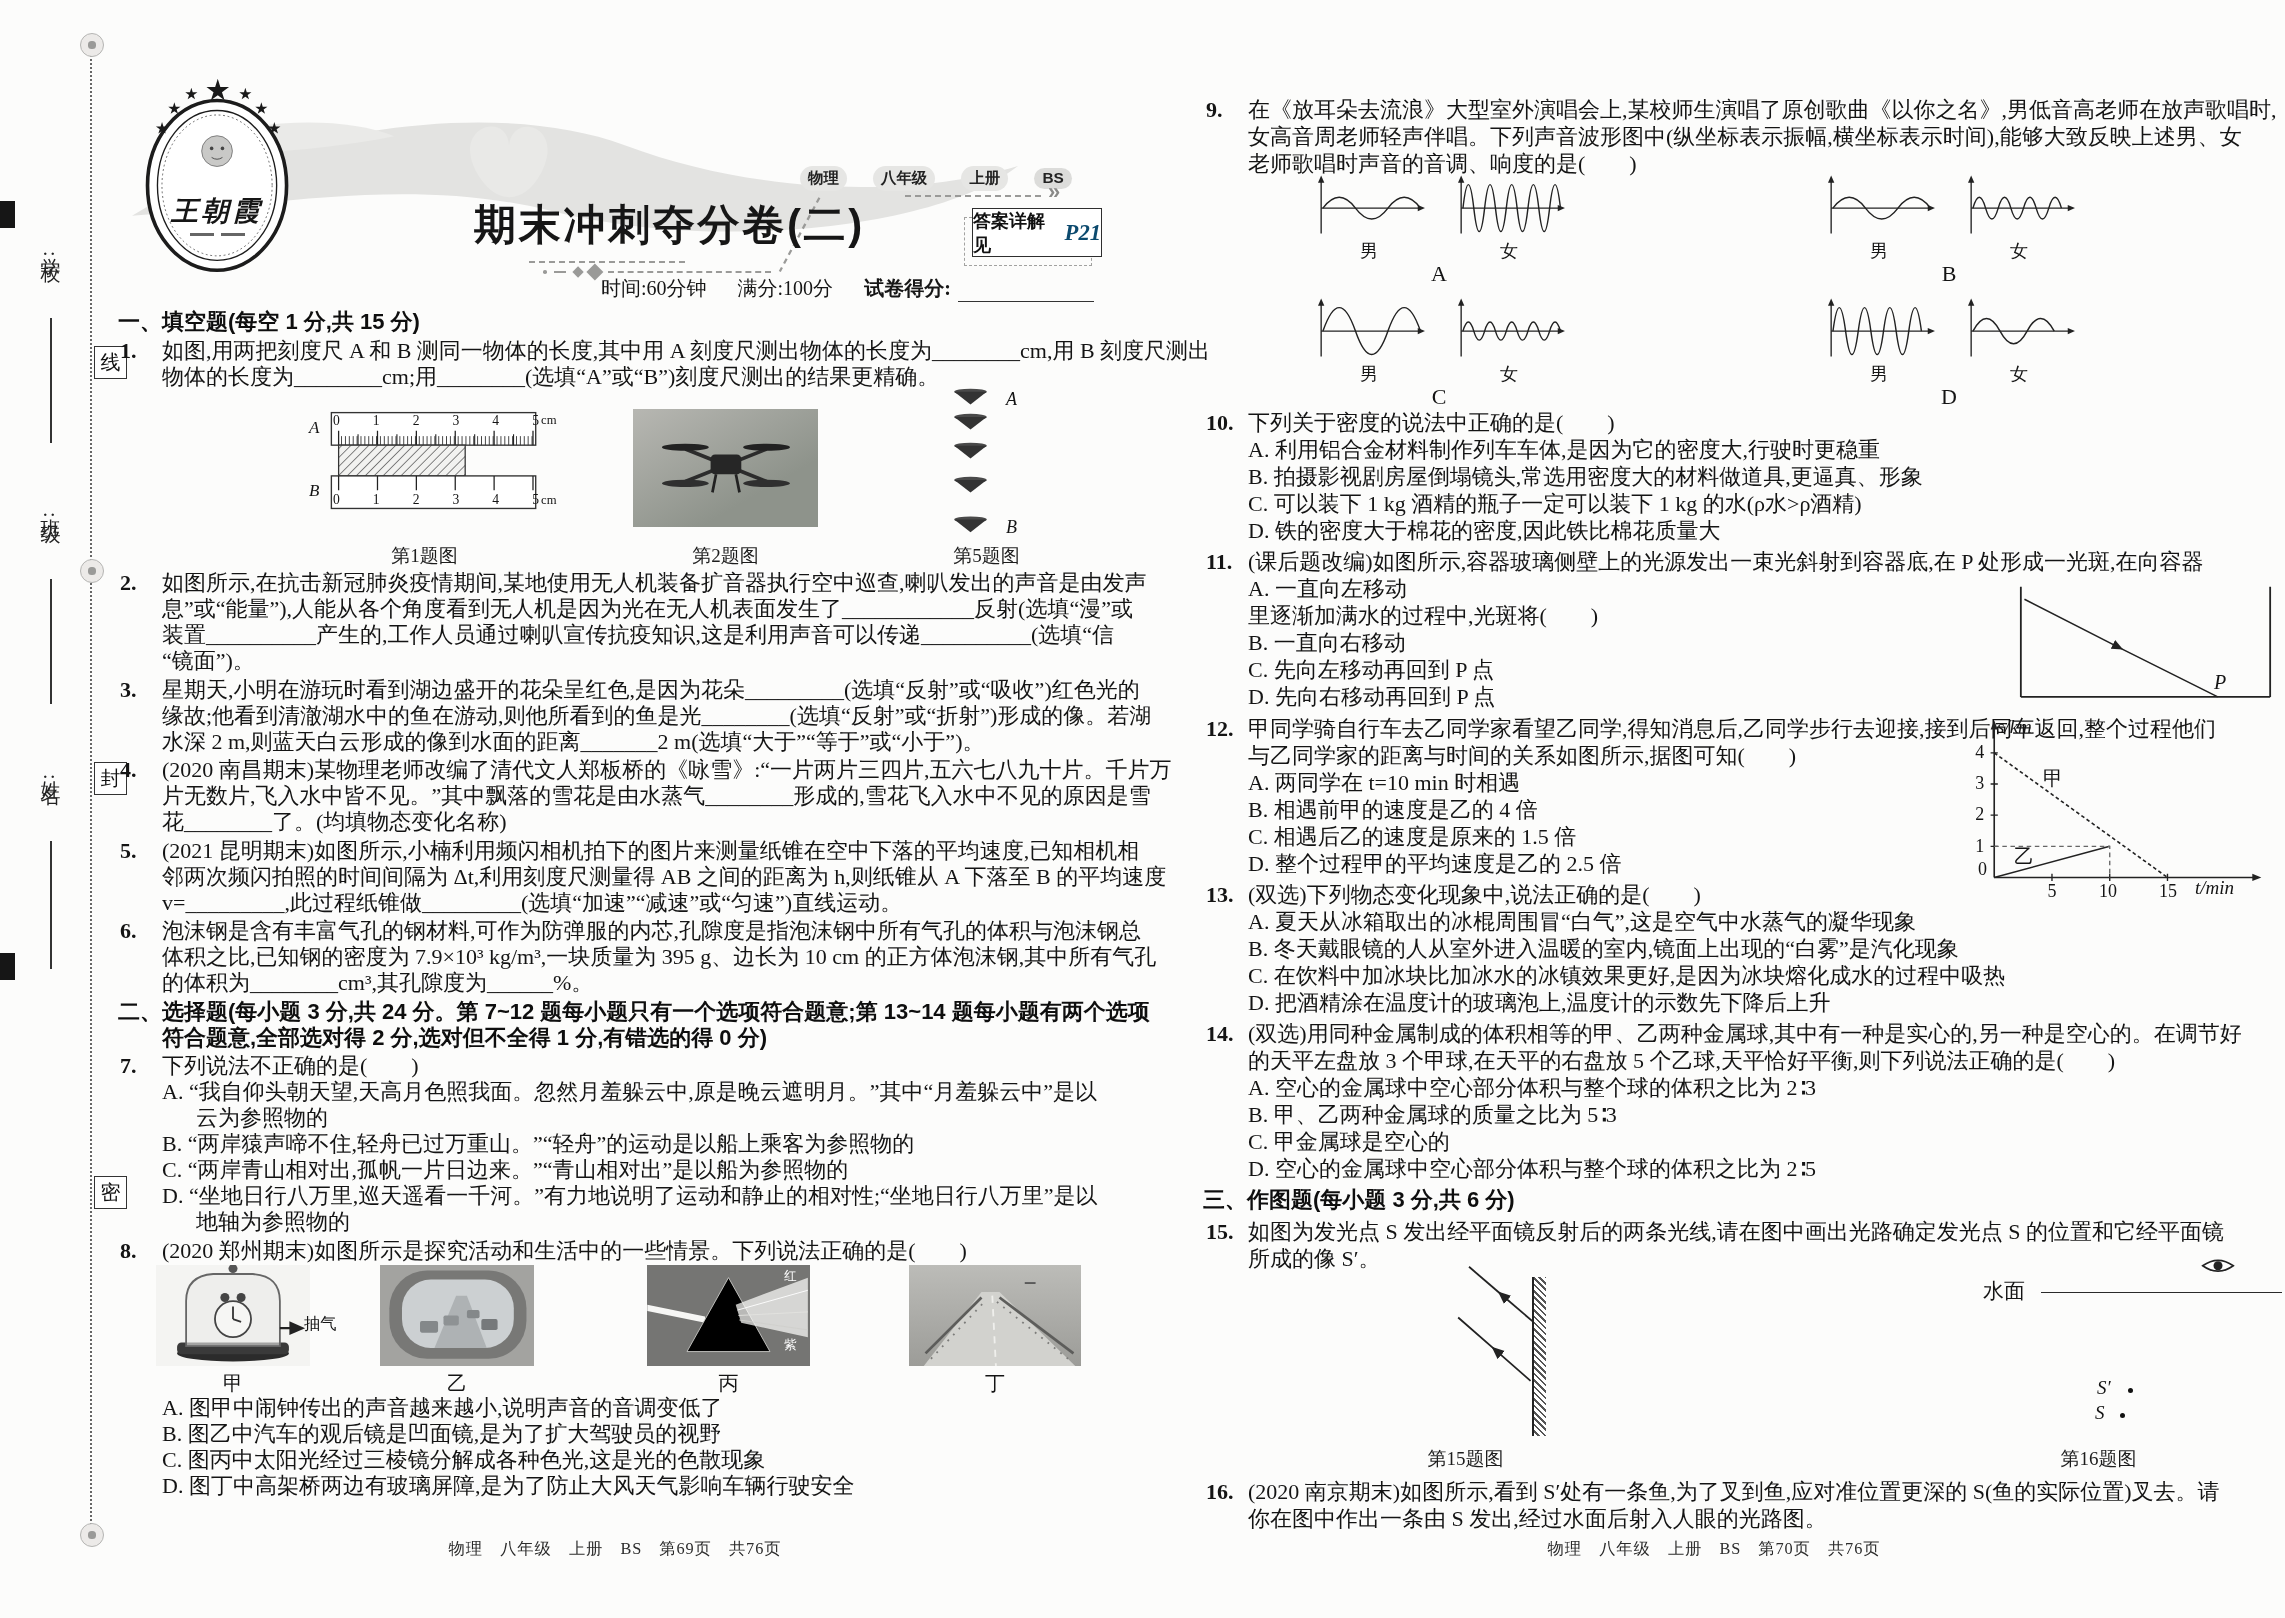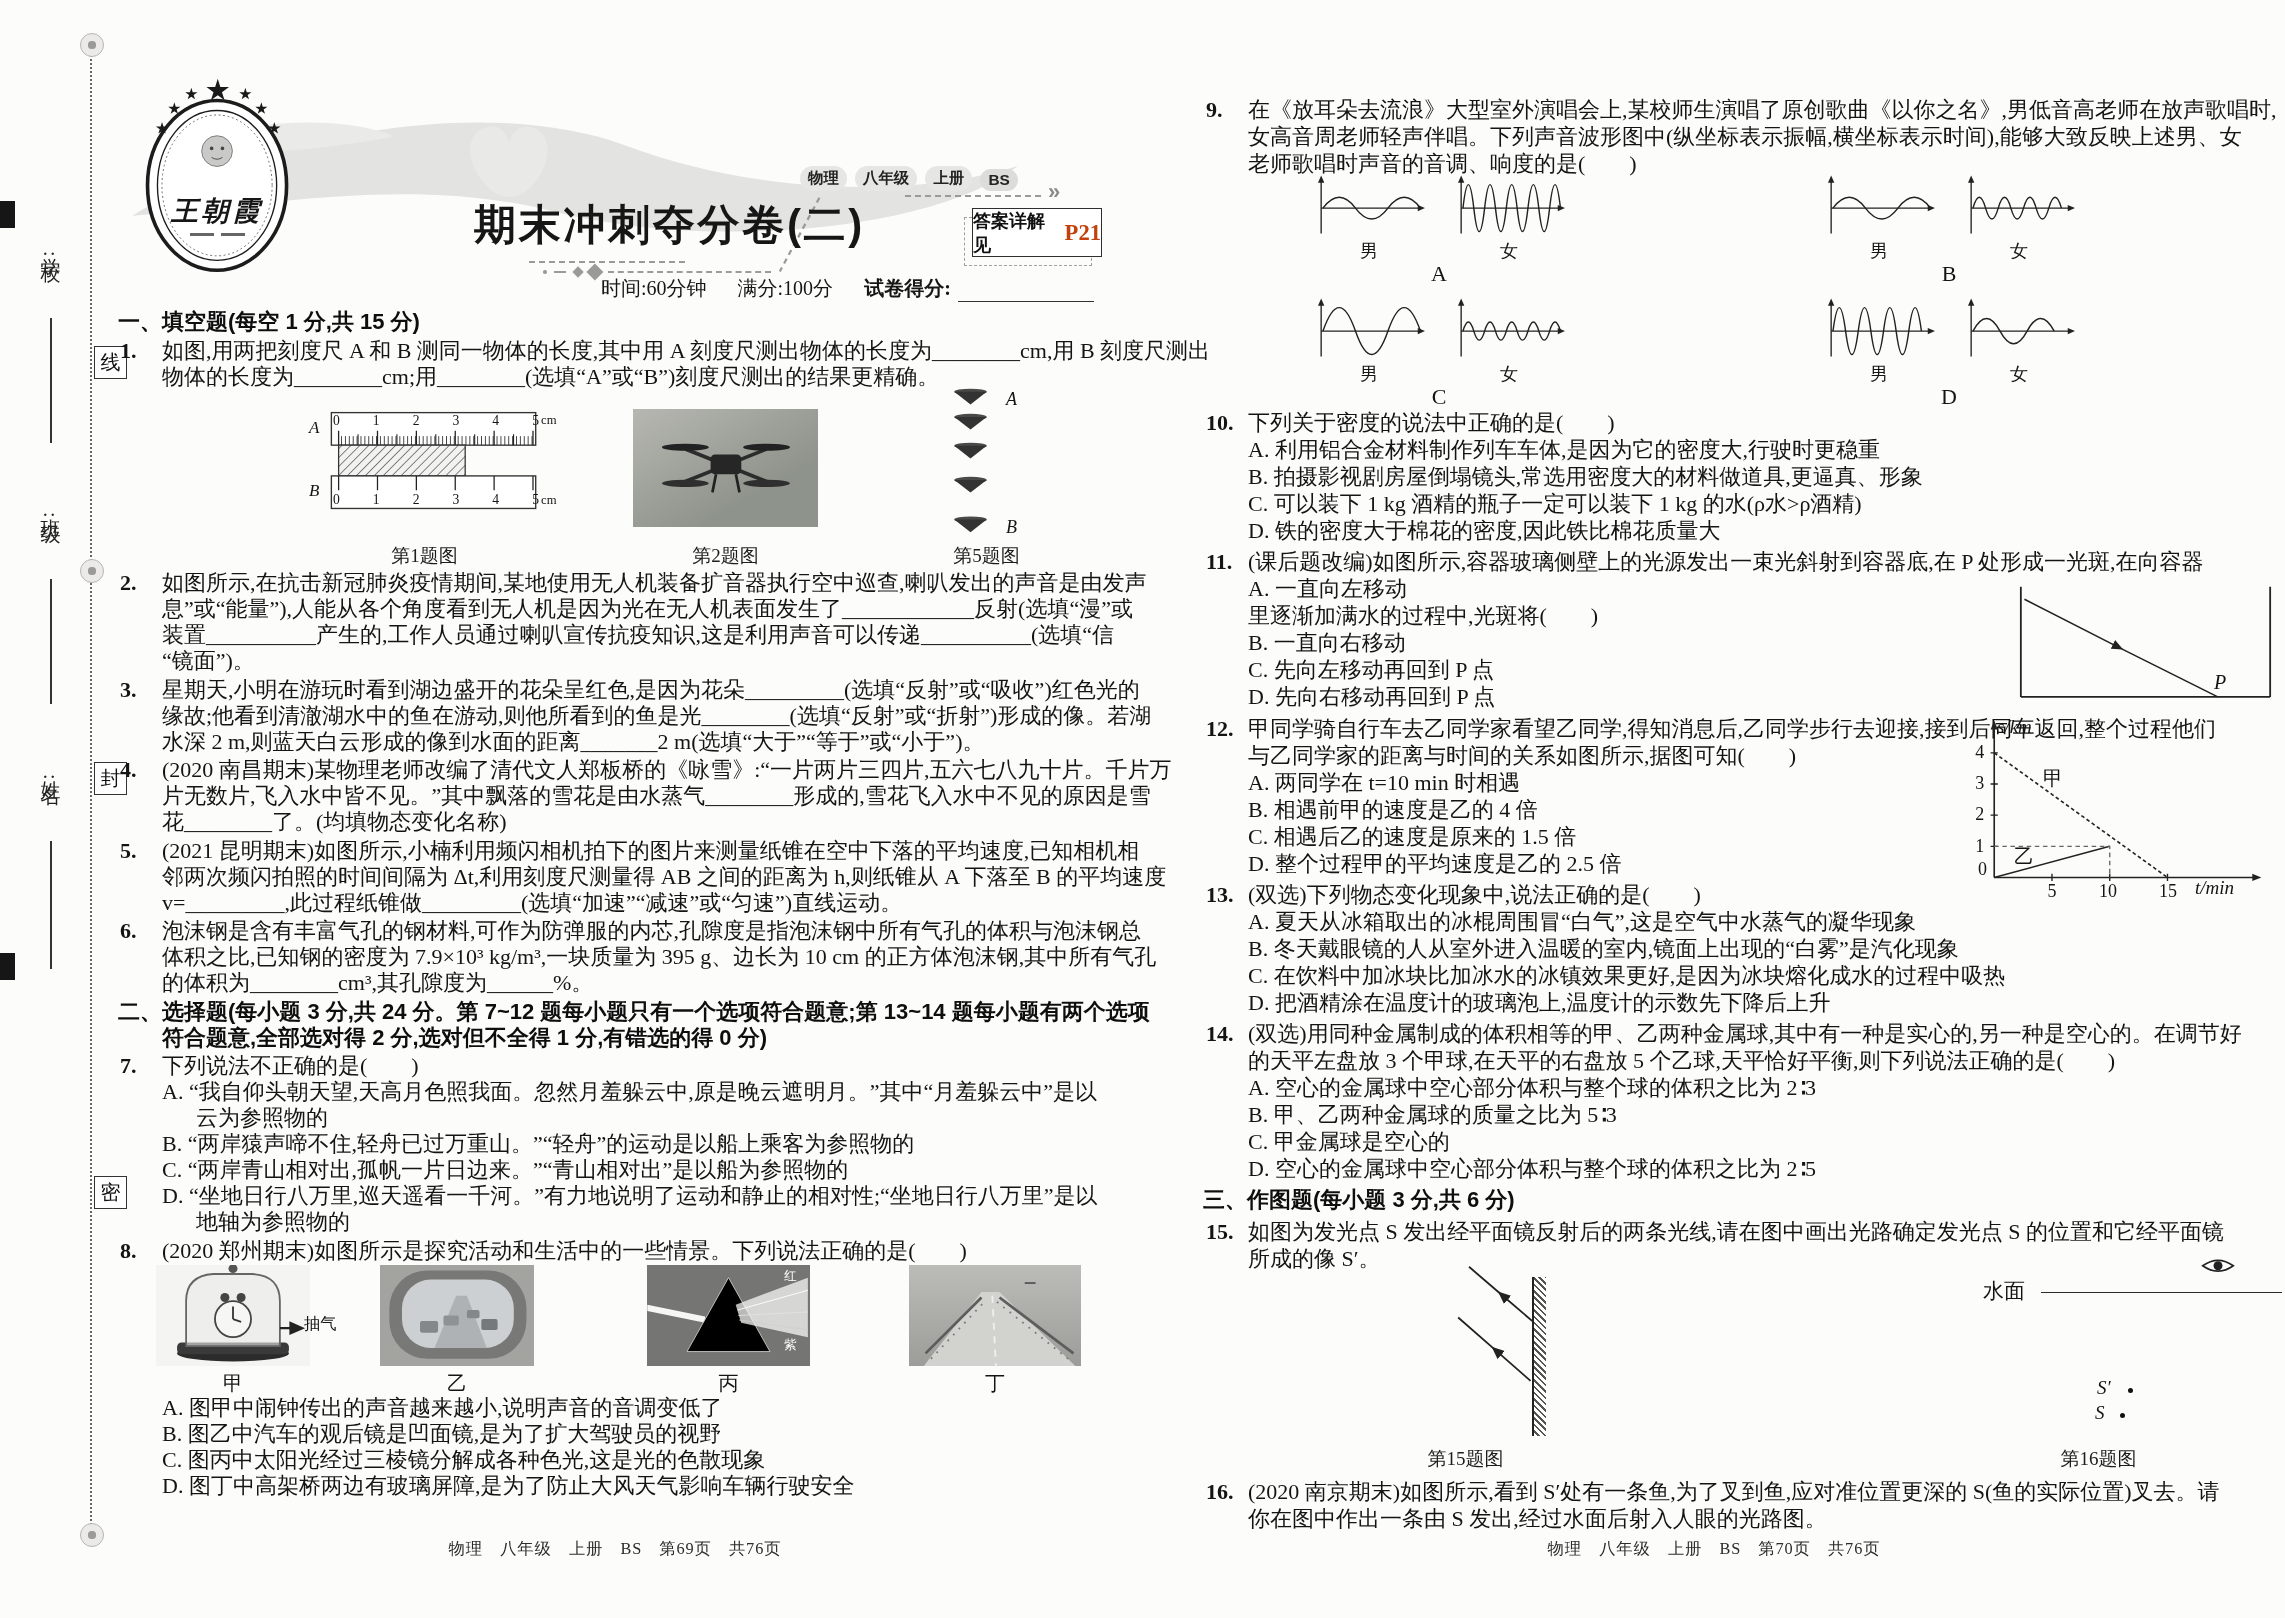--- a/index.html
+++ b/index.html
@@ -22,21 +22,21 @@
   .sealbox{width:31px;height:31px;border:1.8px solid #333;background:#fff;display:flex;align-items:center;justify-content:center;font-size:20px;font-family:"Liberation Serif",serif;color:#111;}
   .orn{width:22px;height:22px;border-radius:50%;border:1.8px solid #b5b5b3;background:#eceae8;display:flex;align-items:center;justify-content:center;}
   .orn::after{content:"";width:7.2px;height:7.2px;border-radius:50%;background:#9a9a98;}
   .regmark{width:14.5px;height:27px;background:#161616;}
   .star{background:#1a1a1a;clip-path:polygon(50% 0%,61% 35%,98% 35%,68% 57%,79% 91%,50% 70%,21% 91%,32% 57%,2% 35%,39% 35%);}
   .brand{font-family:"Liberation Serif",serif;font-weight:bold;font-style:italic;font-size:27px;letter-spacing:3.6px;text-align:center;color:#161616;}
   .dash{border-top:2.7px dashed #9a9a98;height:0;}
   .diamond{background:#9a9a98;transform:rotate(45deg);}
   .ansbox{border:1.8px solid #2e2e2e;background:#fff;display:flex;align-items:center;justify-content:center;gap:5.4px;}
   .ansbox .albl{font-family:"Liberation Sans",sans-serif;font-weight:bold;font-size:18px;color:#111;}
-  .ansbox .apg{font-family:"Liberation Serif",serif;font-weight:bold;font-size:22.6px;color:#c2410c;}
+  .ansbox .apg{font-family:"Liberation Serif",serif;font-weight:bold;font-style:italic;font-size:22.6px;color:#0c4a6e;}
   .ansshadow{border:1.8px dashed #a2a2a0;}
   .info{font-family:"Liberation Serif",serif;font-size:20px;color:#161616;display:flex;gap:31px;align-items:flex-end;}
   .info .blank{display:inline-block;width:136px;height:18px;border-bottom:1.8px solid #333;}
   .photo{overflow:hidden;}
   .imglabel{font-family:"Liberation Serif",serif;font-size:20px;text-align:center;color:#141414;}
   .wrow{display:flex;gap:22px;}
   .wave{width:118px;}
   .wlabel{font-family:"Liberation Serif",serif;font-size:18px;line-height:22px;text-align:center;color:#141414;}
   .wletter{font-family:"Liberation Serif",serif;font-size:22px;line-height:23.5px;text-align:center;color:#141414;}
   .gtext{font-family:"Liberation Serif",serif;font-size:18px;color:#141414;}
@@ -106,21 +106,21 @@
   <div class="abs star" style="left:25px;top:16.3px;width:12.7px;height:12.7px"></div>
   <div class="abs star" style="left:12.7px;top:36px;width:12.7px;height:12.7px"></div>
   <div class="abs star" style="left:96px;top:1.8px;width:12.7px;height:12.7px"></div>
   <div class="abs star" style="left:112px;top:16.3px;width:12.7px;height:12.7px"></div>
   <div class="abs star" style="left:125px;top:36px;width:12.7px;height:12.7px"></div>
   <div class="abs brand" style="left:0;top:107px;width:148px">王朝霞</div>
   <div class="abs" style="left:47px;top:147px;width:23.5px;height:2.7px;background:#666"></div>
   <div class="abs" style="left:78px;top:147px;width:23.5px;height:2.7px;background:#666"></div>
 </div>
 
-<div class="abs" style="left:800px;top:166px;display:flex;gap:8px;align-items:flex-end">
+<div class="abs" style="left:800px;top:166px;display:flex;gap:26px;align-items:center">
   <span class="pill">物理</span>
   <span class="pill">八年级</span>
   <span class="pill">上册</span>
   <span class="pill" style="background:#dcdcda">BS</span>
 </div>
 <div class="abs dash" style="left:905px;top:195px;width:136px"></div>
 <div class="abs" style="left:1048px;top:179px;font-size:22px;color:#8a8a88;font-weight:bold">»</div>
 <svg class="abs" style="left:769px;top:194px" width="63" height="83" viewBox="0 0 70 92">
   <line x1="56" y1="4" x2="12" y2="86" stroke="#9a9a98" stroke-width="2.5" stroke-dasharray="6 5"></line>
 </svg>

